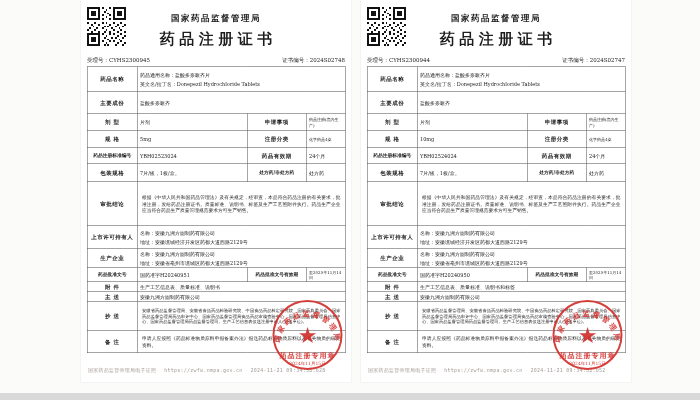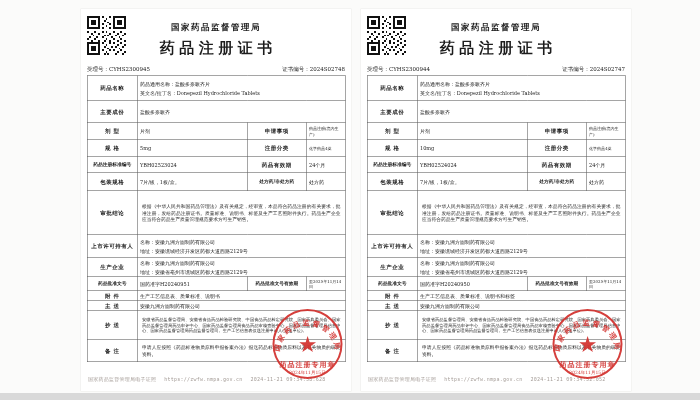--- a/index.html
+++ b/index.html
@@ -2,21 +2,21 @@
 <html><head>
 <meta charset="utf-8">
 <style>
   html,body{margin:0;padding:0;}
   body{
     width:700px;height:400px;overflow:hidden;background:#f6f6f5;
     font-family:"DejaVu Serif","Liberation Serif",serif;color:#1c1c1c;
   }
   #canvas{position:relative;width:700px;height:400px;background:#fbfbfa;}
   .bottom-strip{position:absolute;left:0;bottom:0;width:700px;height:7px;background:#d9d9d9;}
-  .cert-wrap{position:absolute;top:9px;width:270px;height:382px;}
+  .cert-wrap{position:absolute;top:0;width:270px;height:382px;}
   .cert-wrap.pos-0{left:81px;}
   .cert-wrap.pos-1{left:361px;}
   .cert{
     width:540px;height:764px;transform:scale(0.5);transform-origin:0 0;
     background:#ffffff;position:relative;box-shadow:0 0 0 1px #ececea;
   }
   .qr{position:absolute;left:12px;top:14px;width:78px;height:78px;}
   .agency{
     text-align:center;padding-top:24px;font-size:17px;font-weight:bold;letter-spacing:3px;
     font-family:"DejaVu Sans","Liberation Sans",sans-serif;

